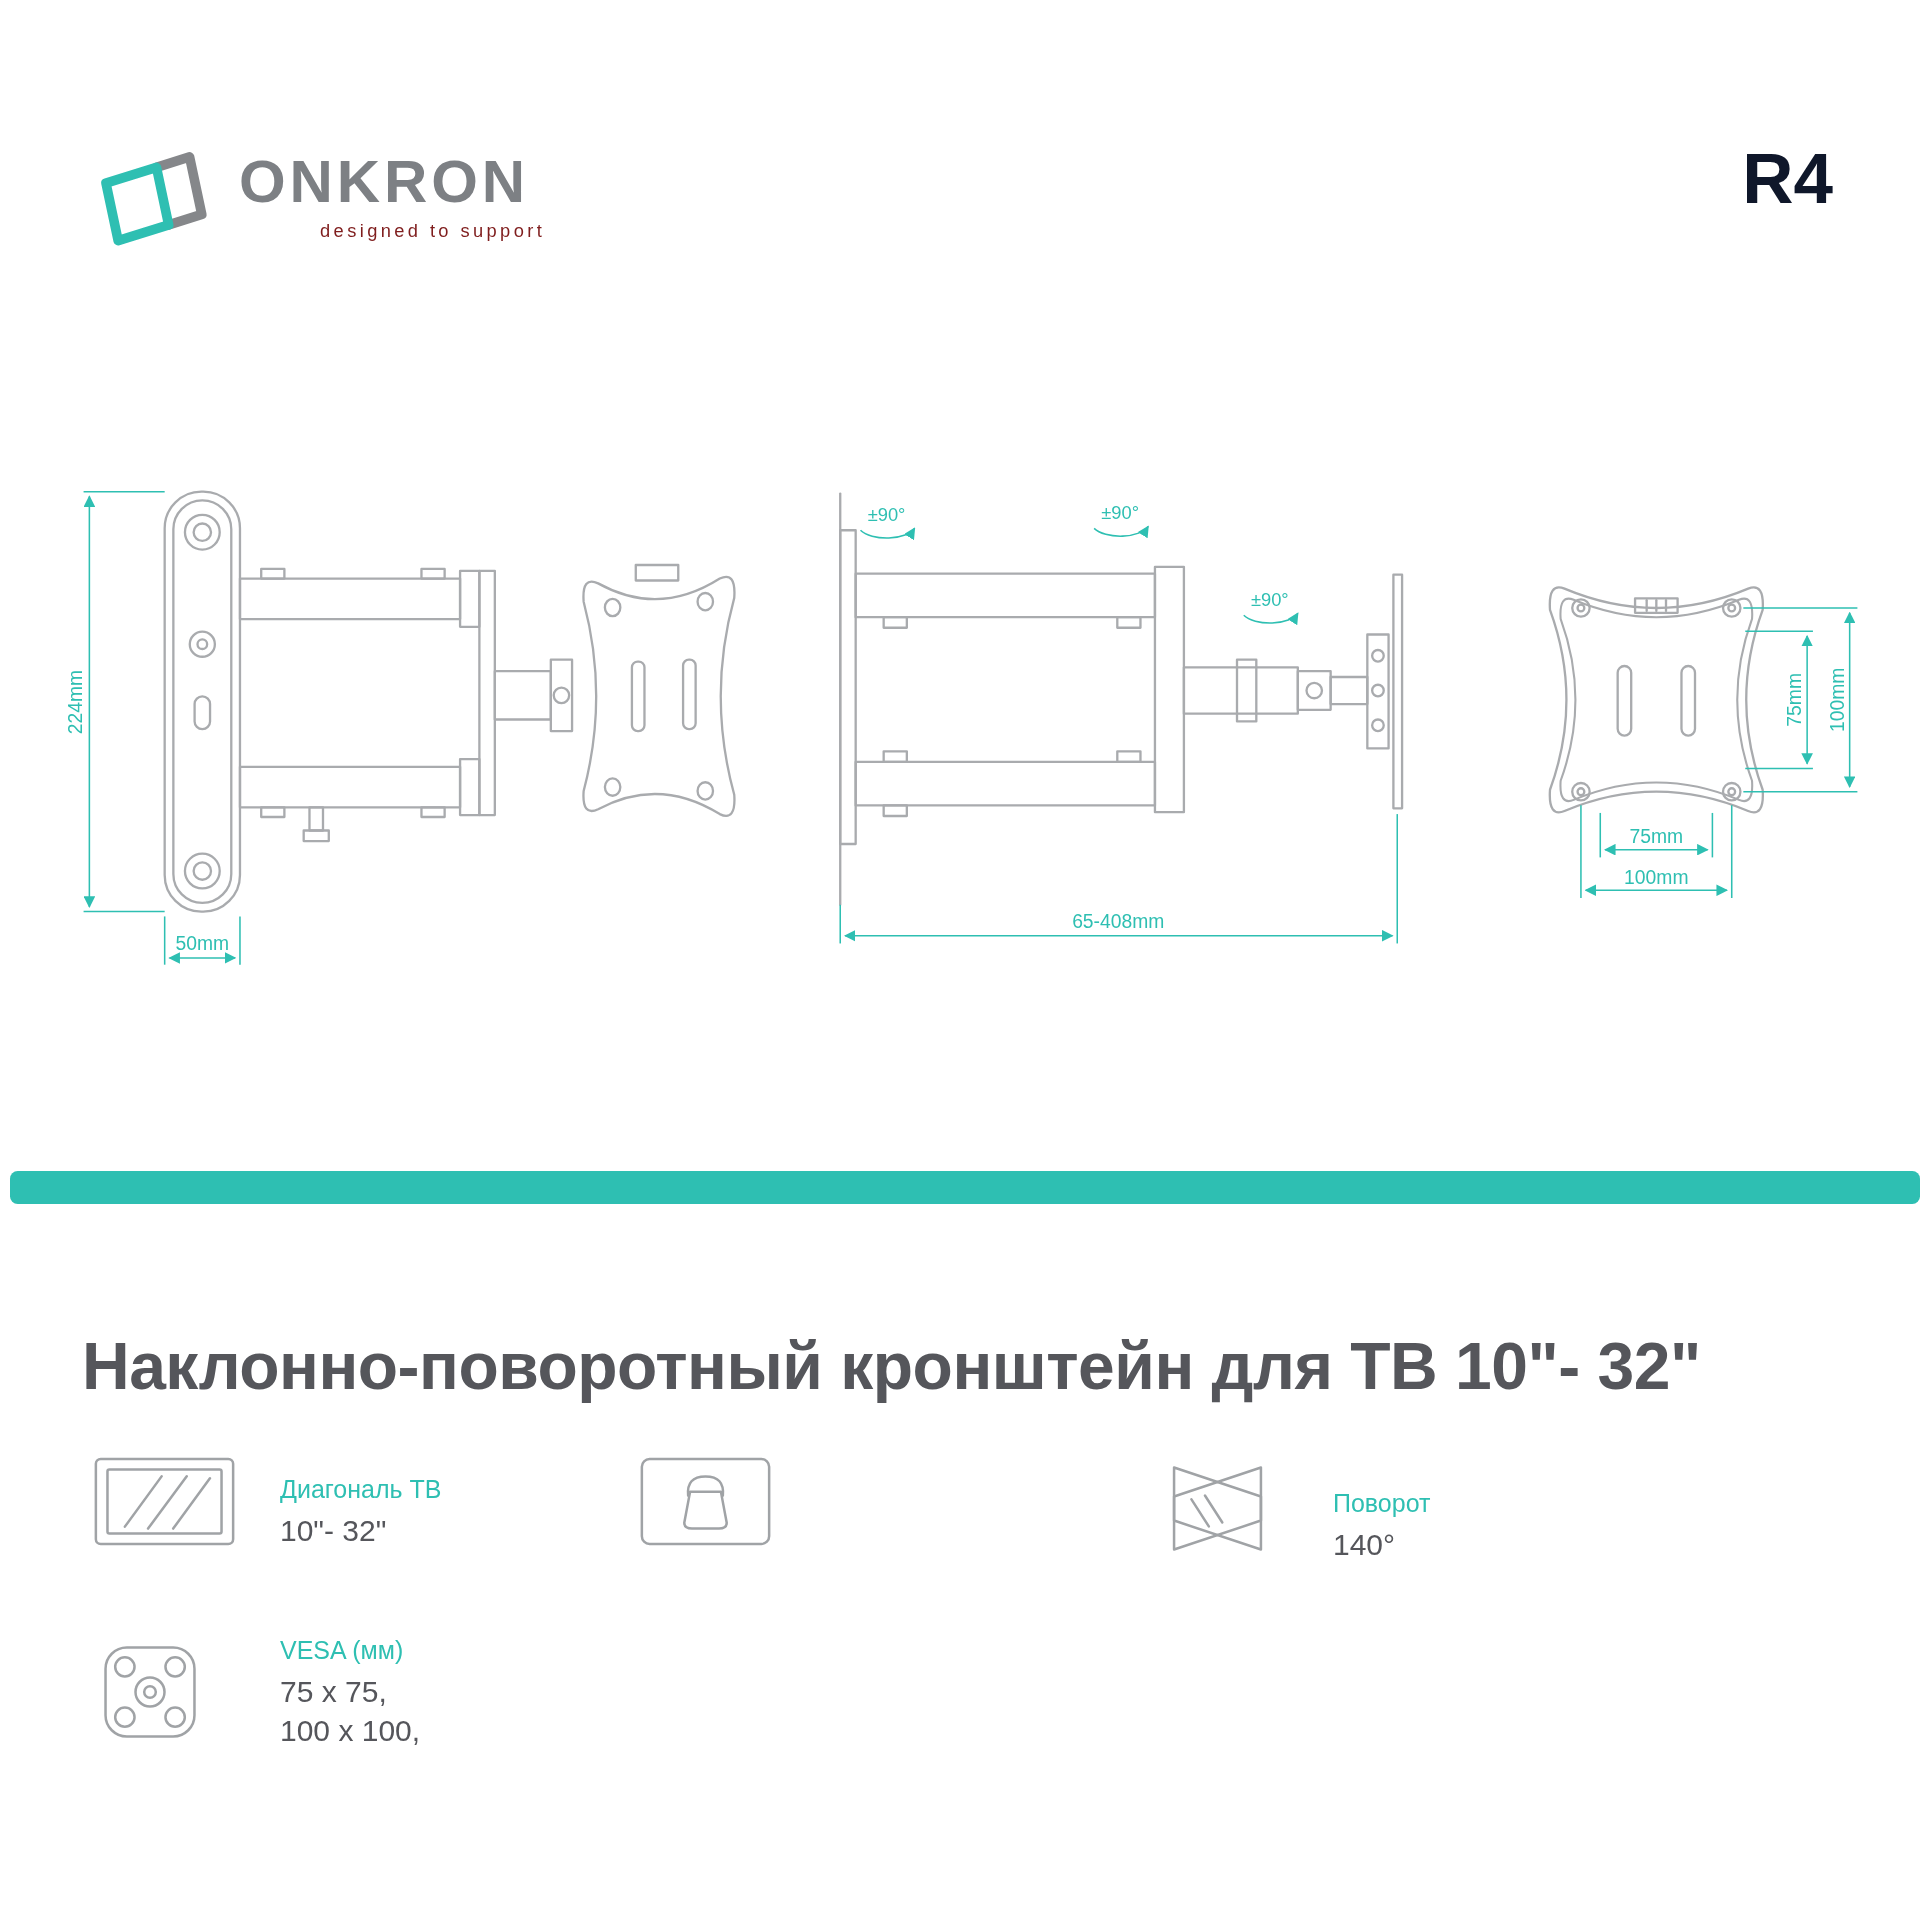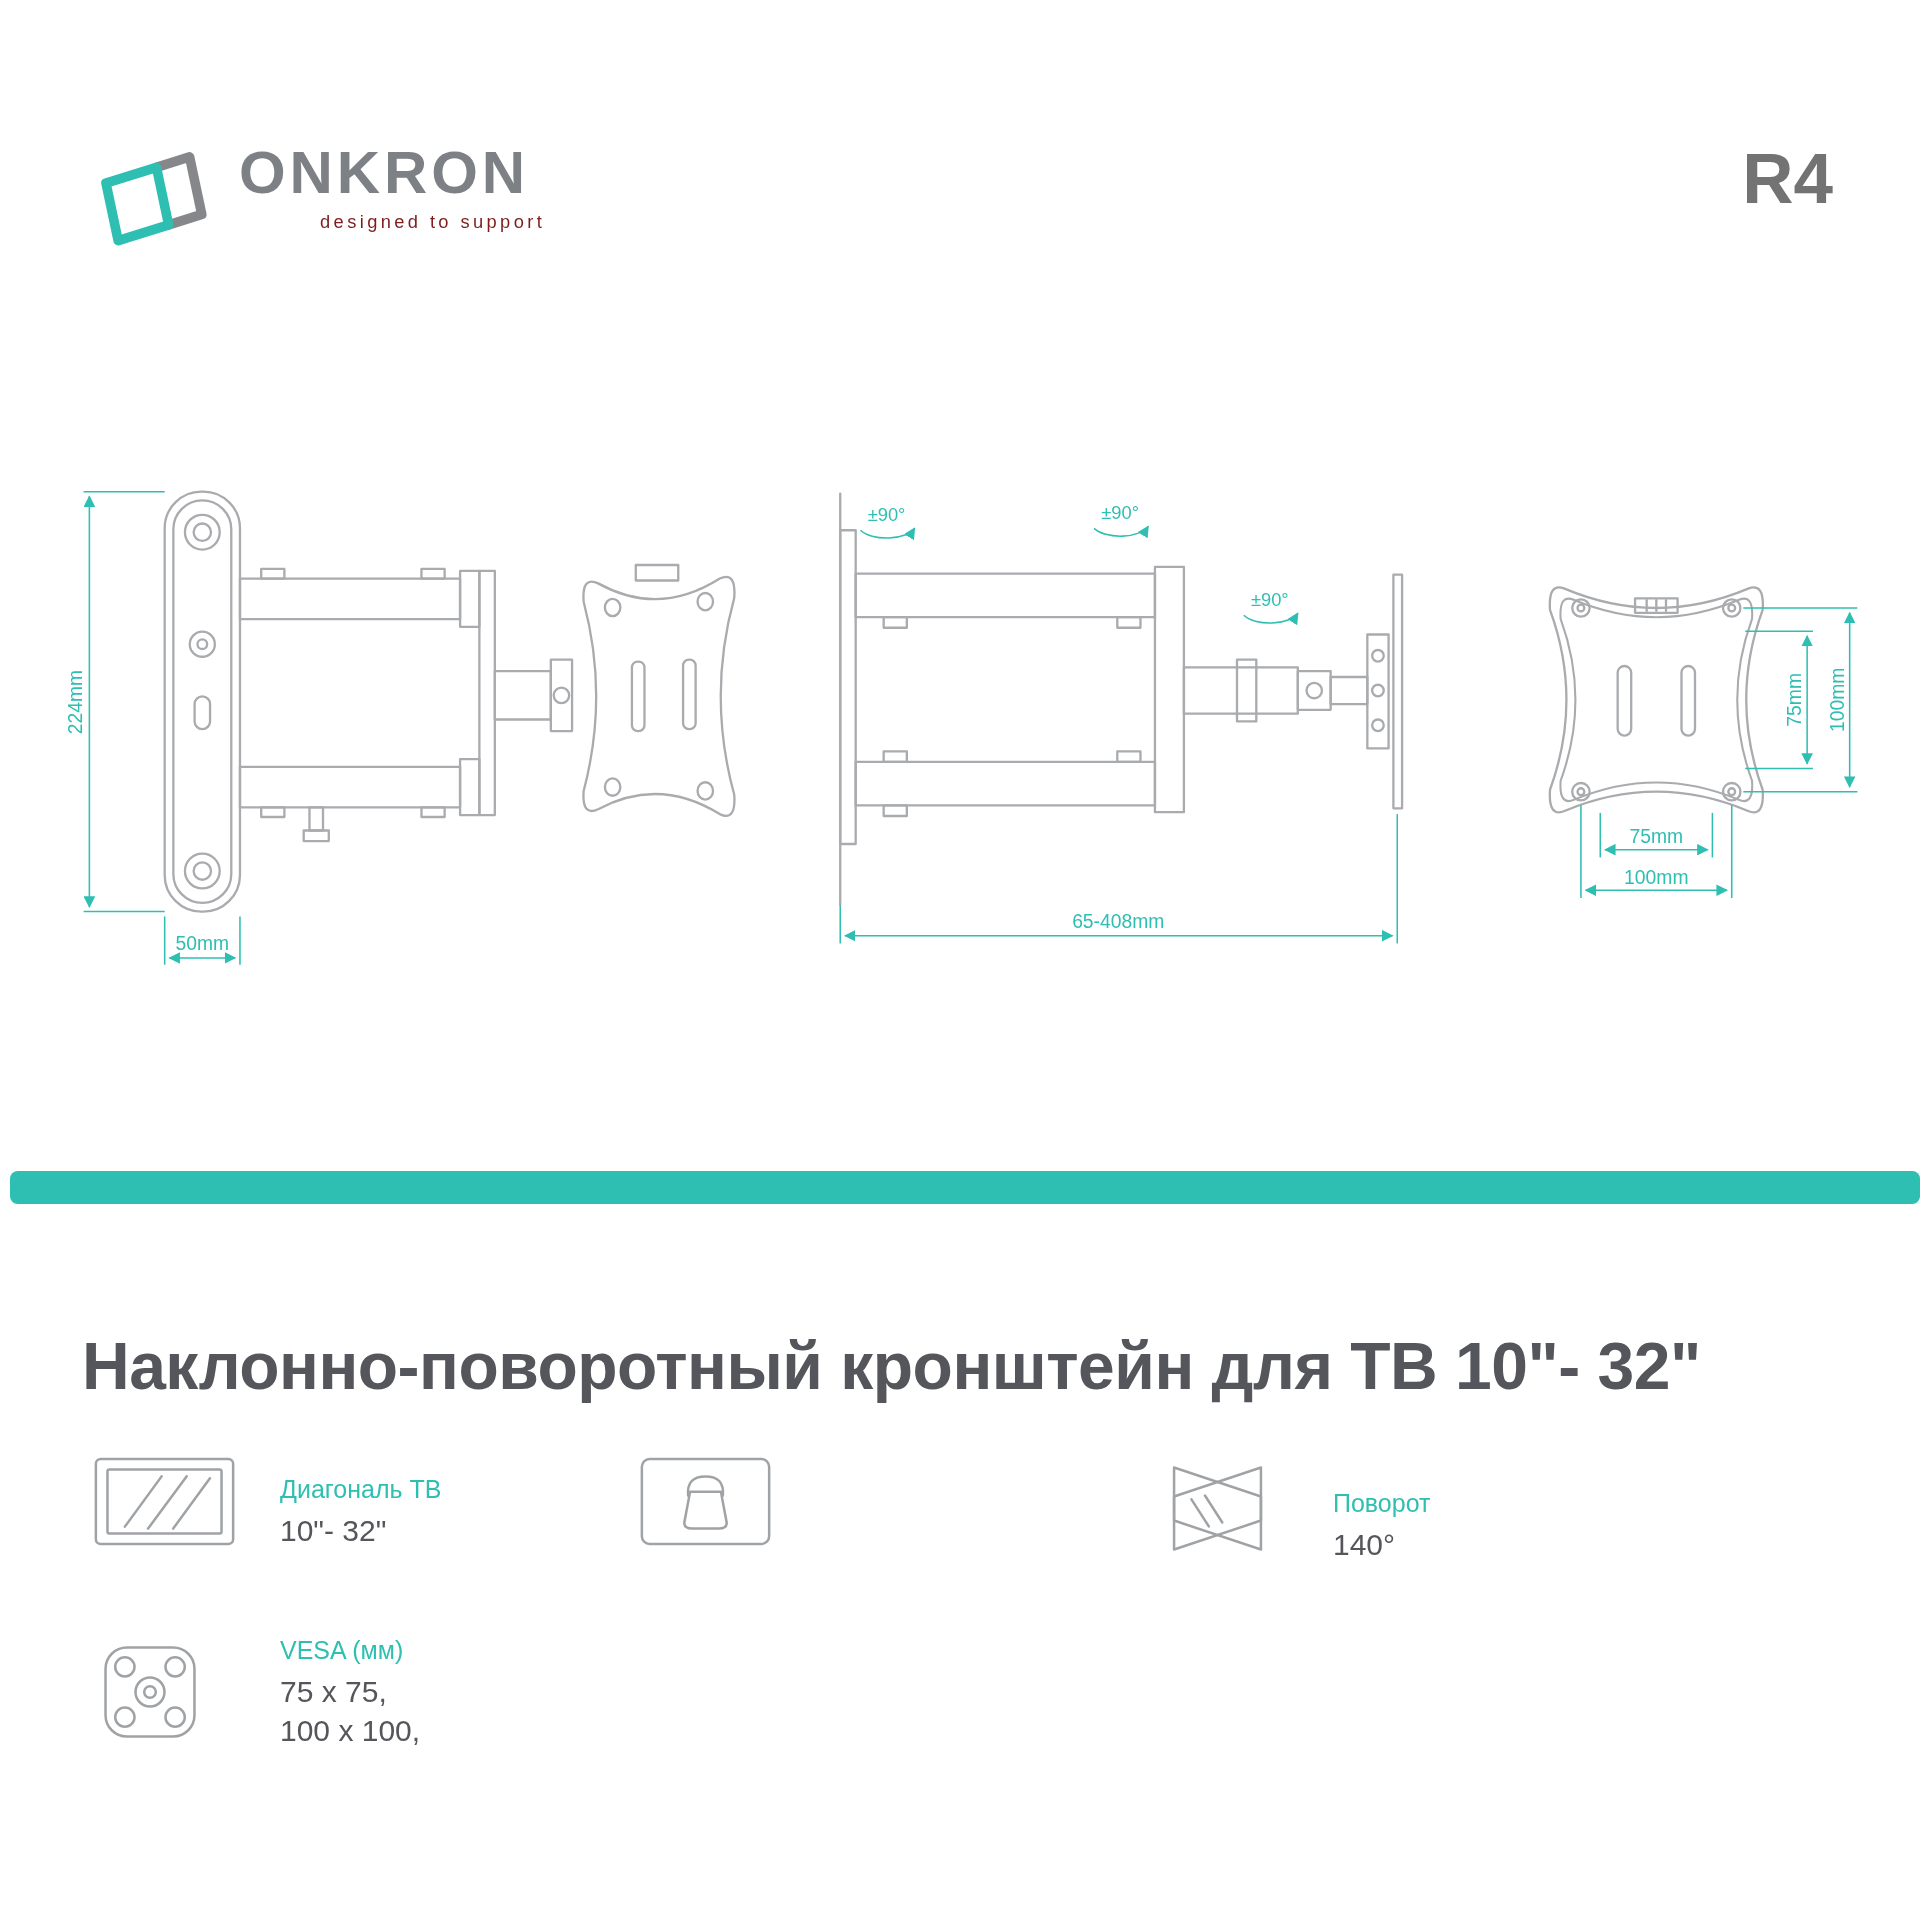--- a/index.html
+++ b/index.html
@@ -10,30 +10,30 @@
     font-family:"Liberation Sans", sans-serif;
     color:#55565B;
   }
   .page { position:absolute; inset:0; }
 
   
   .header {
     position:absolute; top:143px; left:92px; right:97px;
     display:flex; justify-content:space-between; align-items:flex-start;
   }
-  .brand { display:flex; align-items:flex-start; gap:25px; }
+  .brand { display:flex; align-items:center; gap:25px; }
   .brand-name {
     font-size:60px; font-weight:bold; color:#7D8084;
     letter-spacing:3.9px; line-height:1;
   }
   .brand-tagline {
     margin-top:7.7px; margin-left:81px;
     font-size:18.3px; color:#7f1d1d; letter-spacing:3.4px;
   }
-  .model { font-size:71px; font-weight:bold; color:#737373; line-height:1; }
+  .model { font-size:71px; font-weight:bold; color:#0f172a; line-height:1; }
 
   
   .drawings { position:absolute; top:463px; left:0; right:0; height:560px; }
   .drawing { position:absolute; }
   .d-side  { left:68px;   top:19.3px;  }
   .d-top   { left:816px;  top:19.3px;  }
   .d-front { left:1521px; top:87px;  }
   svg .obj   { stroke:#A9ABAE; stroke-width:2.4; fill:none; stroke-linejoin:round; stroke-linecap:round; }
   svg .dimln { stroke:#2EBFB2; stroke-width:1.6; fill:none; }
   svg text.dim {

